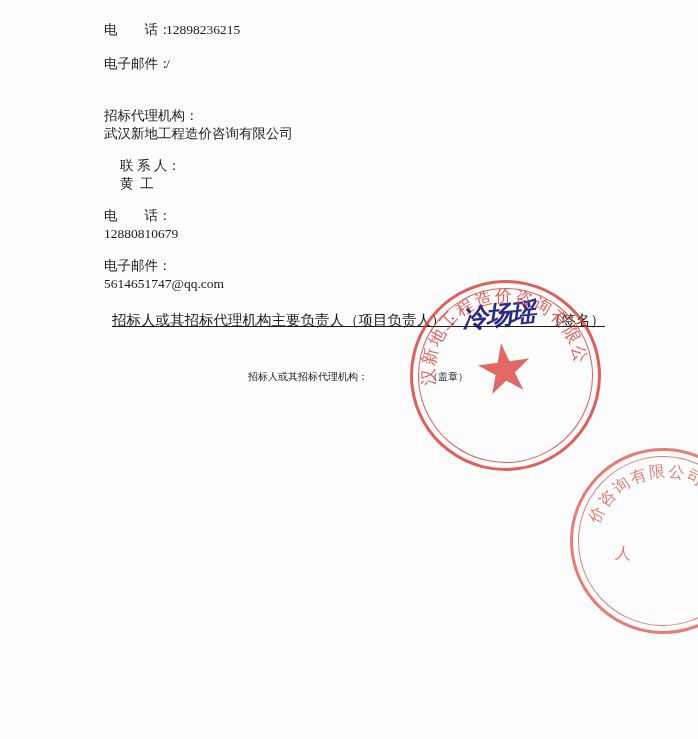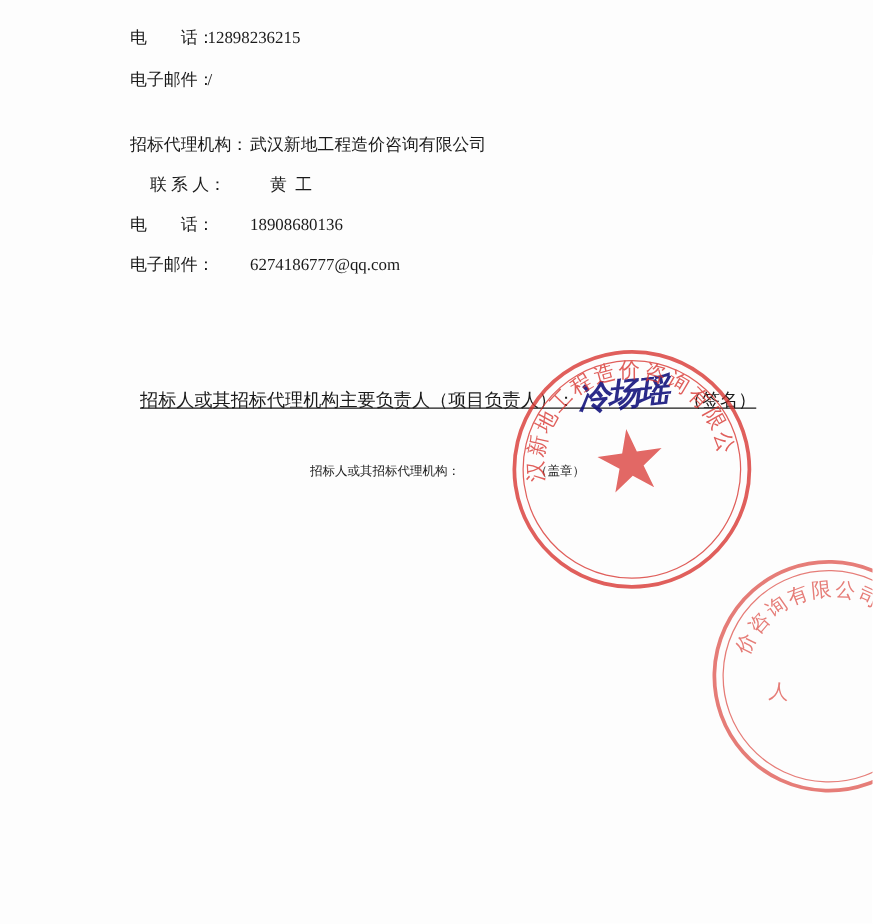--- a/index.html
+++ b/index.html
@@ -50,21 +50,21 @@
   .blk-contact1 .line { margin-bottom: 16px; }
   .lbl-w-phone { width: 62px; letter-spacing: 0; }
   .lbl-w-email { width: 62px; }
 
   
   .blk-agency {
     position: absolute;
     left: 104px;
     top: 107px;
   }
-  .blk-agency .line { margin-bottom: 14px; }
+  .blk-agency .line { margin-bottom: 14px; flex-direction: column; }
   .lbl-agency { width: 96px; }
   .lbl-addr { width: 96px; }
   .lbl-person { width: 96px; margin-left: 16px; }
   .lbl-tel { width: 96px; }
   .lbl-mail { width: 96px; }
 
   
   .sig-line1 {
     position: absolute;
     left: 112px;
@@ -211,25 +211,25 @@
       <div class="line">
         <span class="label lbl-agency">招标代理机构：</span>
         <span class="value">武汉新地工程造价咨询有限公司</span>
       </div>
       <div class="line">
         <span class="label lbl-person">联 系 人：</span>
         <span class="value">黄  工</span>
       </div>
       <div class="line">
         <span class="label lbl-tel">电　　话：</span>
-        <span class="value">18908680136</span>
+        <span class="value">12880810679</span>
       </div>
       <div class="line">
         <span class="label lbl-mail">电子邮件：</span>
-        <span class="value">6274186777@qq.com</span>
+        <span class="value">5614651747@qq.com</span>
       </div>
     </div>
 
     <div class="sig-line1">招标人或其招标代理机构主要负责人（项目负责人）：　　　　　　（签名）</div>
     <div class="sig-line2">招标人或其招标代理机构：　　　　　　（盖章）</div>
 
   </div>
 
   <div class="signature">冷场瑶</div>
 

